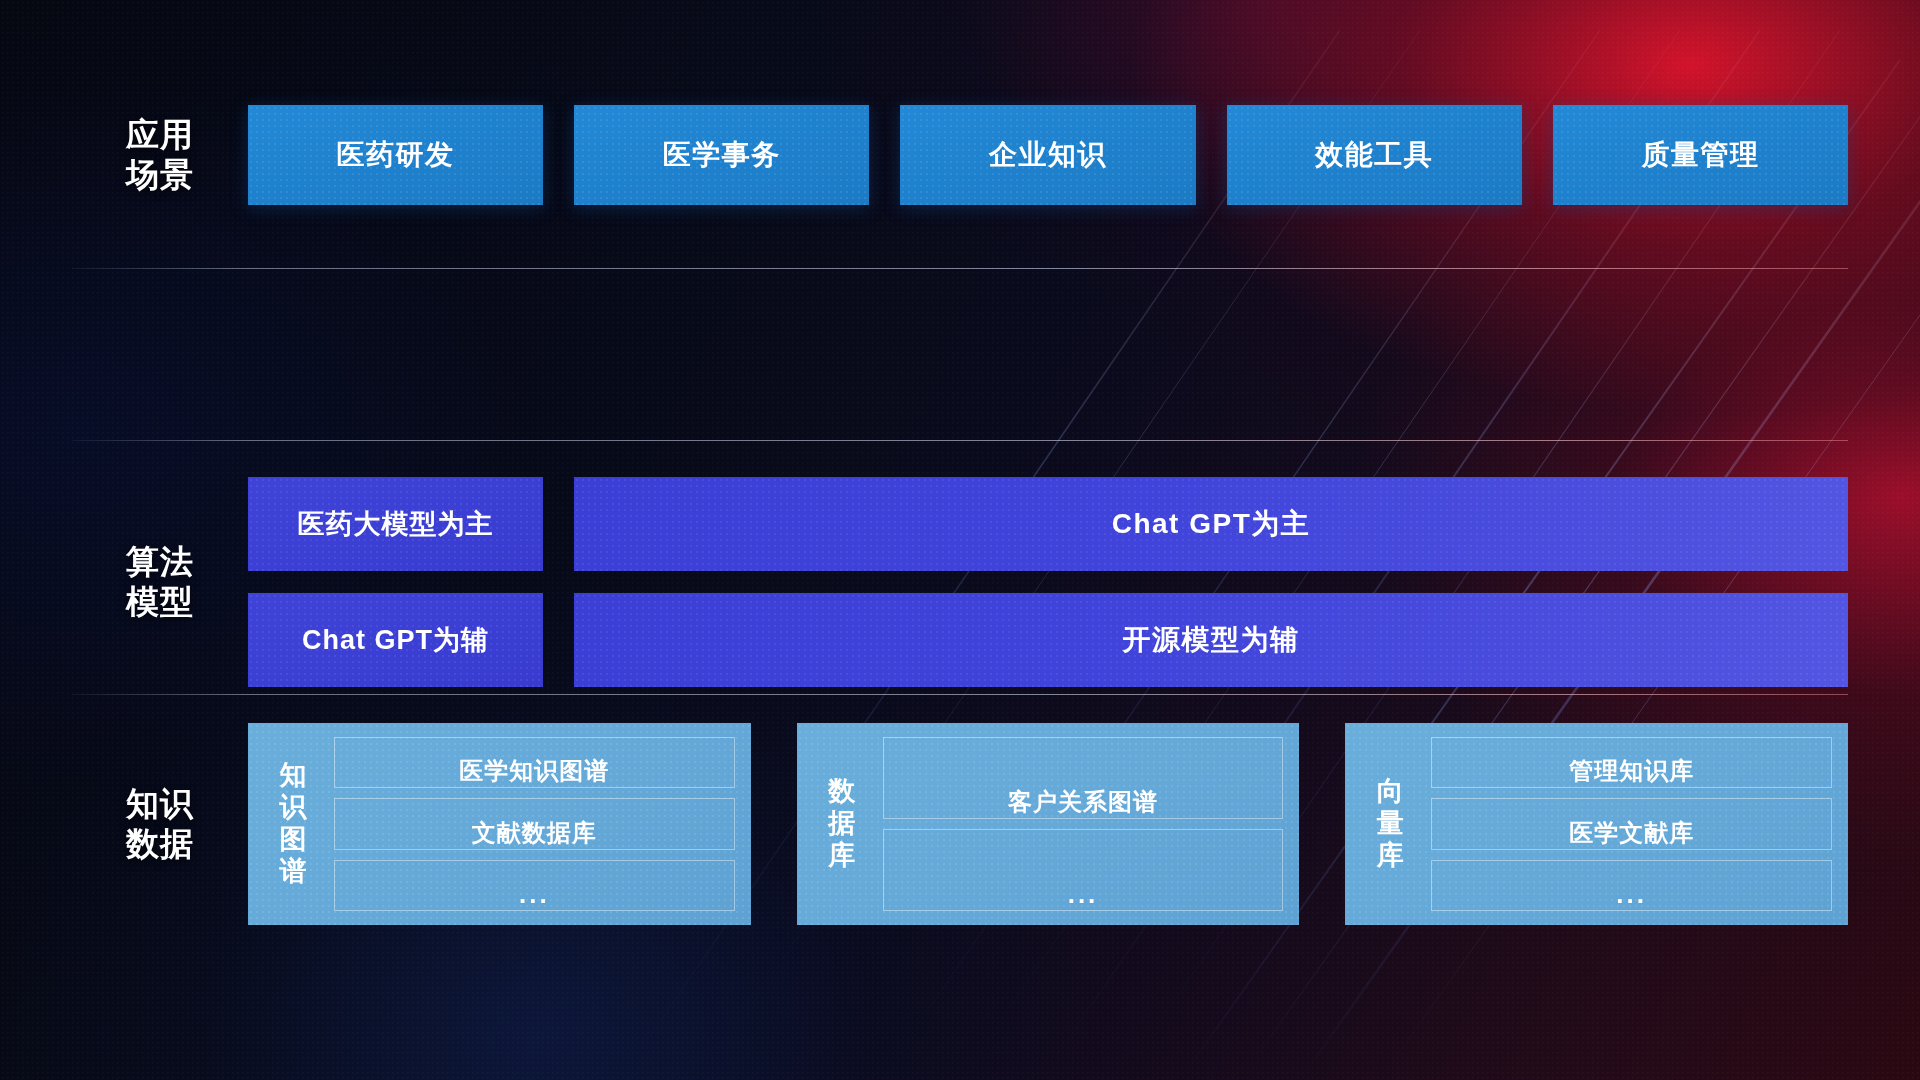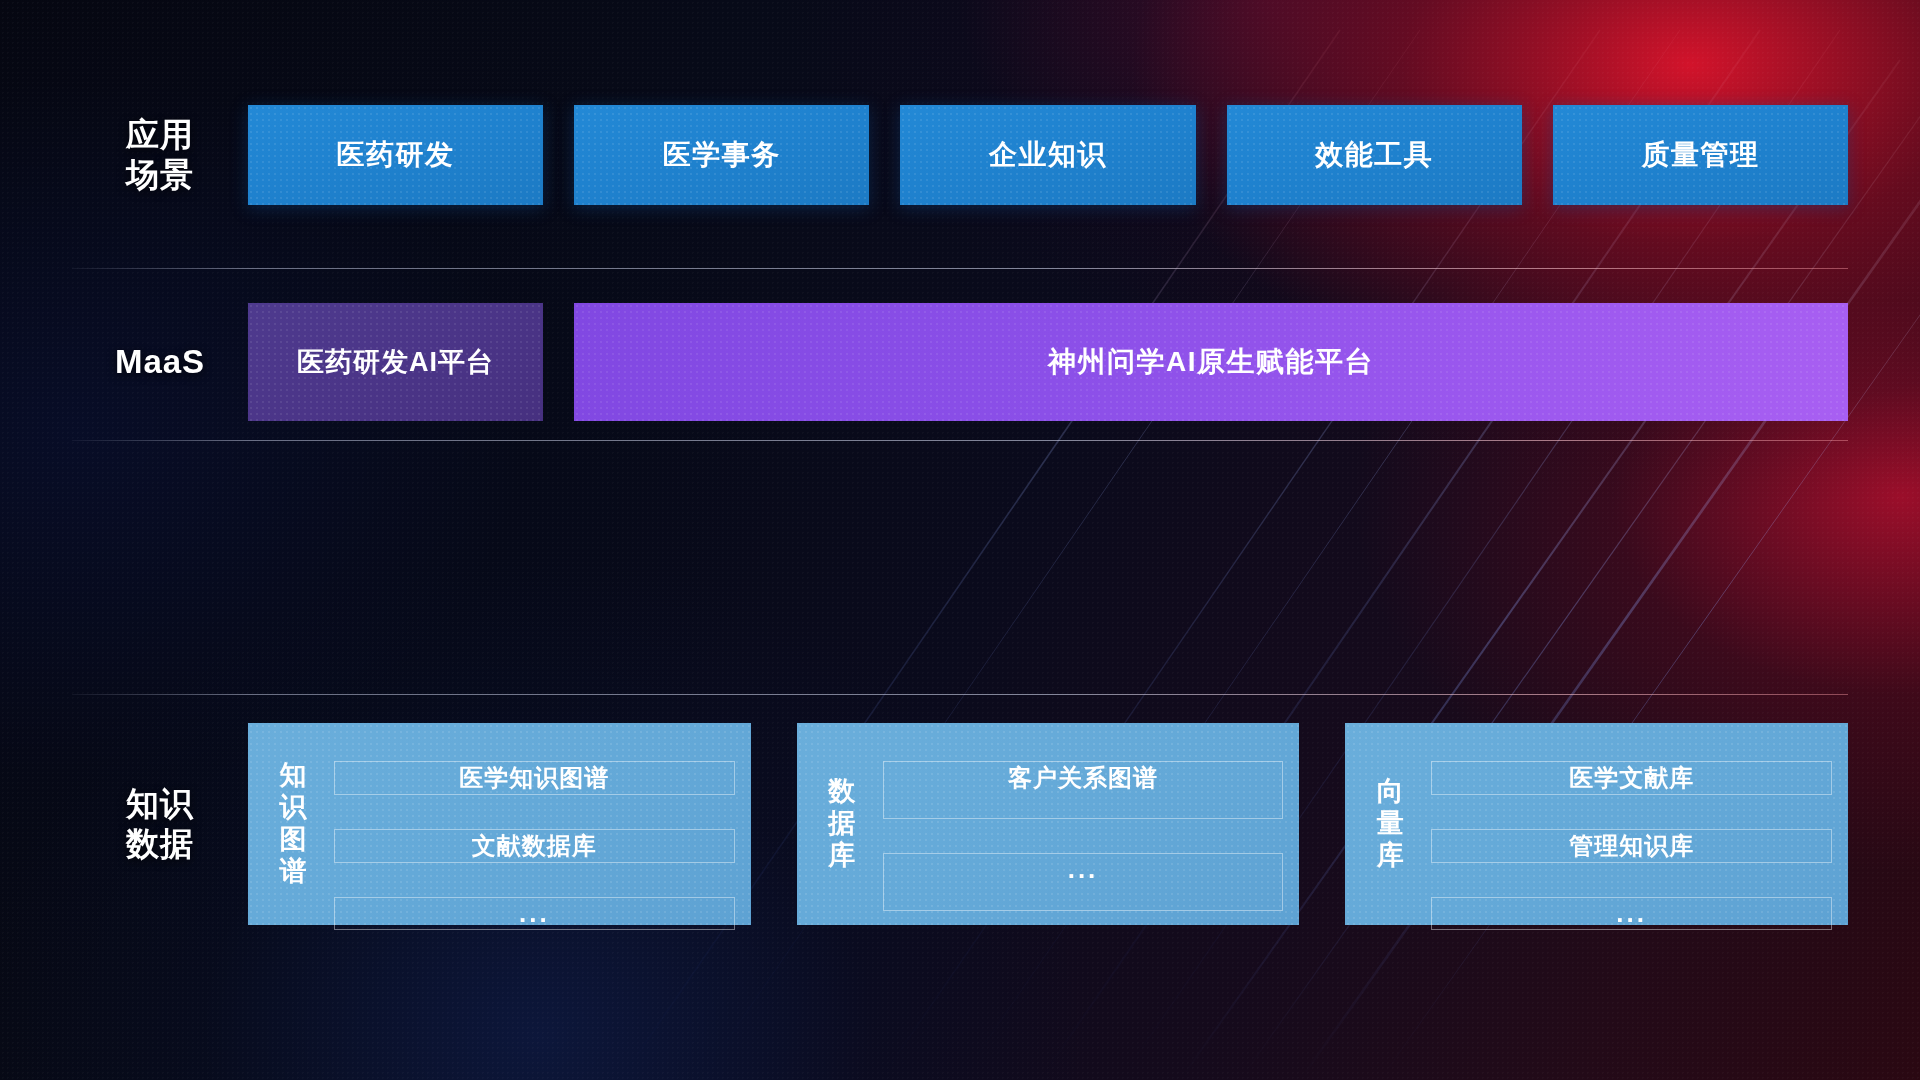--- a/index.html
+++ b/index.html
@@ -217,27 +217,26 @@
     display: flex;
     flex-direction: column;
     justify-content: space-between;
     gap: 10px;
     z-index: 2;
   }
   .know-item {
     flex: 1 1 0;
     border: 1px solid rgba(255,255,255,0.42);
     display: flex;
-    align-items: flex-start;
+    align-items: flex-end;
     justify-content: center;
     color: #ffffff;
     font-size: 24px;
     font-weight: 700;
     letter-spacing: 1px;
-    margin-top: 24px;
   }
   .know-item.is-ellipsis { font-size: 26px; letter-spacing: 3px; }
 </style>
 </head>
 <body>
 
 <div id="stage">
 
   <div class="dots"></div>
 
@@ -291,36 +290,47 @@
           <span>效能工具</span>
         </div>
         <div class="app-card">
           <span>质量管理</span>
         </div>
       </div>
     </div>
 
     <div class="divider" style="top:268px"></div>
 
-    <div class="row" id="row-maas">
+
+    <div class="divider" style="top:440px"></div>
+
+    <div class="row" id="row-algo">
       <div class="row-label">
-        <div>MaaS</div>
+        <div>算法</div>
+        <div>模型</div>
       </div>
       <div class="row-body">
-        <div class="maas-left">
-          <span>医药研发AI平台</span>
-        </div>
-        <div class="maas-right">
-          <span>神州问学AI原生赋能平台</span>
+        <div class="algo-line">
+          <div class="algo-left">
+            <span>医药大模型为主</span>
+          </div>
+          <div class="algo-right">
+            <span>Chat GPT为主</span>
+          </div>
+        </div>
+        <div class="algo-line">
+          <div class="algo-left">
+            <span>Chat GPT为辅</span>
+          </div>
+          <div class="algo-right">
+            <span>开源模型为辅</span>
+          </div>
         </div>
       </div>
     </div>
-
-    <div class="divider" style="top:440px"></div>
-
 
     <div class="divider" style="top:694px"></div>
 
     <div class="row" id="row-know">
       <div class="row-label">
         <div>知识</div>
         <div>数据</div>
       </div>
       <div class="row-body">
 
@@ -361,24 +371,24 @@
         </div>
 
         <div class="know-panel">
           <div class="know-vlabel">
             <span>向</span>
             <span>量</span>
             <span>库</span>
           </div>
           <div class="know-items">
             <div class="know-item">
+              <span>管理知识库</span>
+            </div>
+            <div class="know-item">
               <span>医学文献库</span>
-            </div>
-            <div class="know-item">
-              <span>管理知识库</span>
             </div>
             <div class="know-item is-ellipsis">
               <span>...</span>
             </div>
           </div>
         </div>
 
       </div>
     </div>
 

